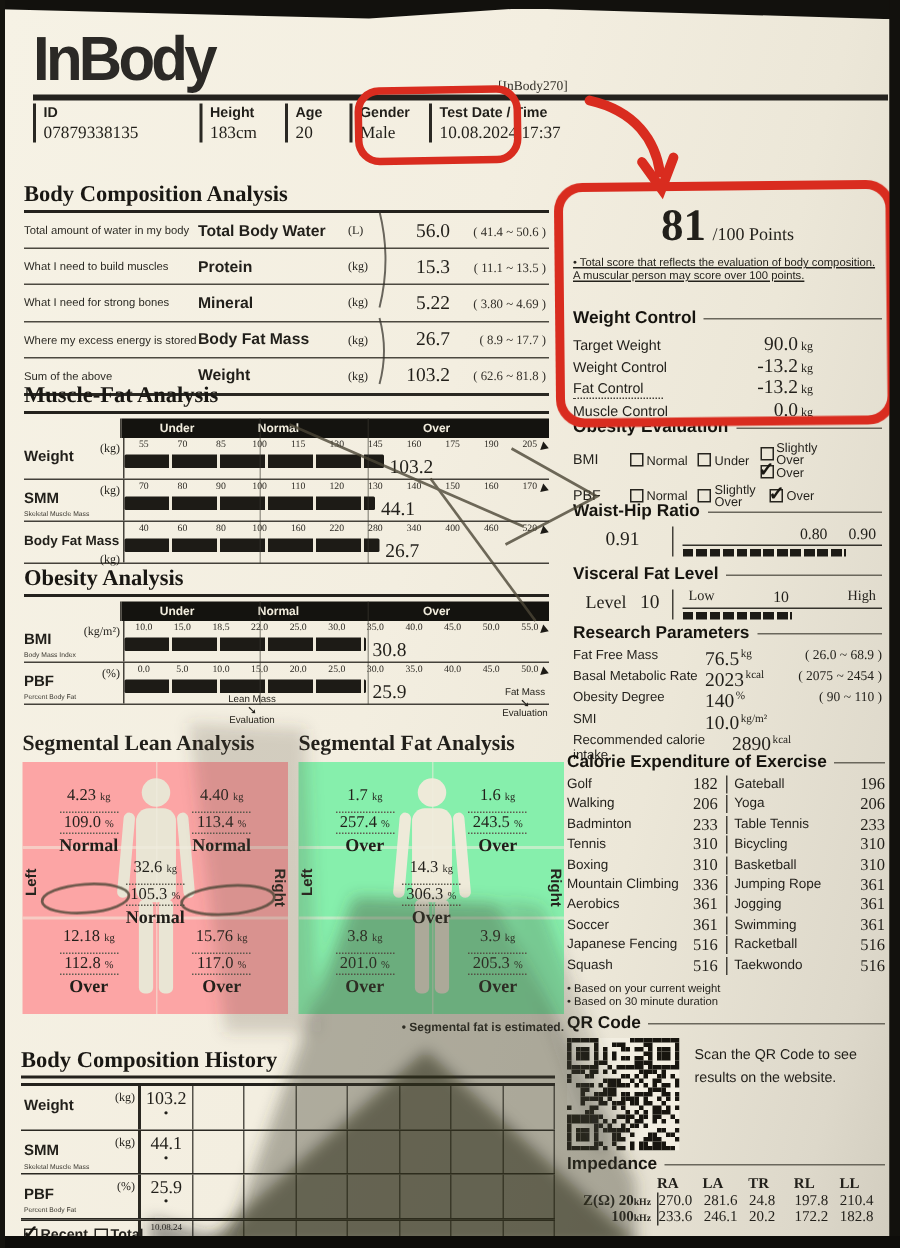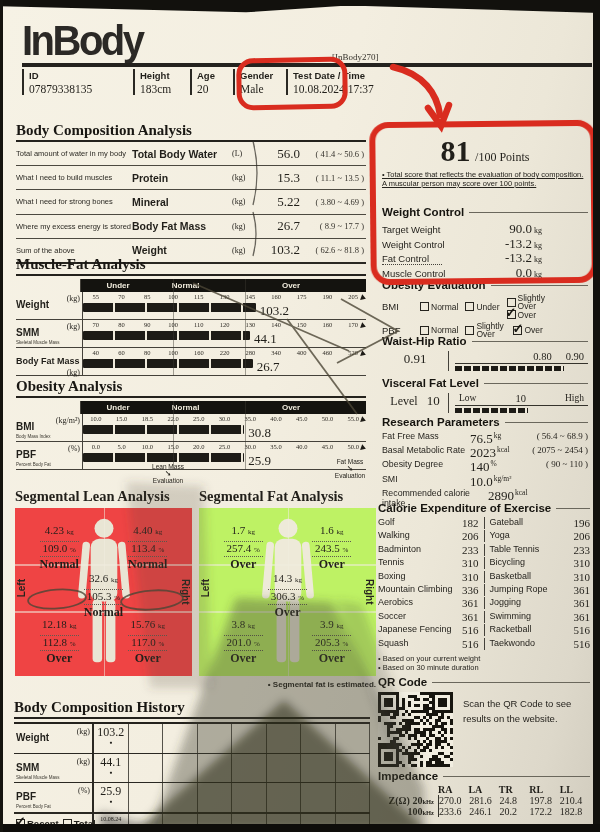--- a/index.html
+++ b/index.html
@@ -50,21 +50,21 @@
   .barline{display:flex;align-items:center;height:13px;}
   .bar{height:8.5px;background:repeating-linear-gradient(90deg,#1d1b16 0 30px,#efeadb 30px 32px);
        border-radius:1px;}
   .bval{font:13px "Liberation Serif",serif;margin-left:4px;transform:translateY(3px);}
   .gridv{position:absolute;top:0;bottom:0;width:1px;background:rgba(60,57,48,.45);}
   
   .evaltag{position:absolute;text-align:center;font:6.5px "Liberation Sans",sans-serif;color:#24221c;line-height:7px;}
   .evaltag .arr{font-size:8px;display:block;}
   
   .seg-title{font:bold 14.5px "Liberation Serif",serif;margin-bottom:3px;}
-  .panel{position:relative;height:168px;background:#ef4444;overflow:hidden;}
+  .panel{position:relative;height:168px;background:#fca5a5;overflow:hidden;}
   .panel .hline{position:absolute;left:0;right:0;top:56px;height:1.5px;background:rgba(240,236,222,.55);}
   .panel .hline2{top:103px;}
   .panel .vline{position:absolute;top:0;bottom:0;left:50%;width:1.5px;background:rgba(240,236,222,.55);}
   .sidelbl{position:absolute;top:42%;font:bold 10px "Liberation Sans",sans-serif;color:#26241e;
            writing-mode:vertical-rl;}
   .sidelbl.lft{left:1px;transform:rotate(180deg);}
   .sidelbl.rgt{right:1px;}
   .grp{position:absolute;width:46%;text-align:center;}
   .grp .ln{font:11px "Liberation Serif",serif;line-height:12px;}
   .grp .ln .u{font-size:7px;}
@@ -416,21 +416,21 @@
       <div class="grp" style="right:2%;top:63%">
         <span class="ln"><span>15.76</span> <span class="u">kg</span></span><br>
         <span class="ln pc"><span>117.0</span> <span class="u">%</span></span>
         <div class="ev">Over</div>
       </div>
     </div>
   </div>
 
   <div class="abs" style="left:199px;top:488px;width:177px;">
     <div class="seg-title">Segmental Fat Analysis</div>
-    <div class="panel" style="background:#bef264">
+    <div class="panel" style="background:#86efac">
       <svg class="bodysvg" width="95" height="152" viewBox="0 0 100 160">
         <g fill="#eeead9">
           <circle cx="50" cy="13" r="10"></circle>
           <rect x="36" y="24" width="28" height="66" rx="9"></rect>
           <rect x="38" y="88" width="10" height="66" rx="4"></rect>
           <rect x="52" y="88" width="10" height="66" rx="4"></rect>
           <rect x="25" y="27" width="8" height="60" rx="4" transform="rotate(5 29 57)"></rect>
           <rect x="67" y="27" width="8" height="60" rx="4" transform="rotate(-5 71 57)"></rect>
         </g>
       </svg>
@@ -660,21 +660,21 @@
     </div>
   </div>
 
   <div class="abs" style="left:382px;top:416px;width:206px">
     <div class="rtitle">Research Parameters</div>
     <div style="margin-top:3px">
       <div class="rp-row">
         <span class="l">Fat Free Mass</span>
         <span class="v">76.5</span>
         <span class="u">kg</span>
-        <span class="rg">( 56.4 ~ 68.9 )</span>
+        <span class="rg">( 26.0 ~ 68.9 )</span>
       </div>
       <div class="rp-row">
         <span class="l">Basal Metabolic Rate</span>
         <span class="v">2023</span>
         <span class="u">kcal</span>
         <span class="rg">( 2075 ~ 2454 )</span>
       </div>
       <div class="rp-row">
         <span class="l">Obesity Degree</span>
         <span class="v">140</span>

